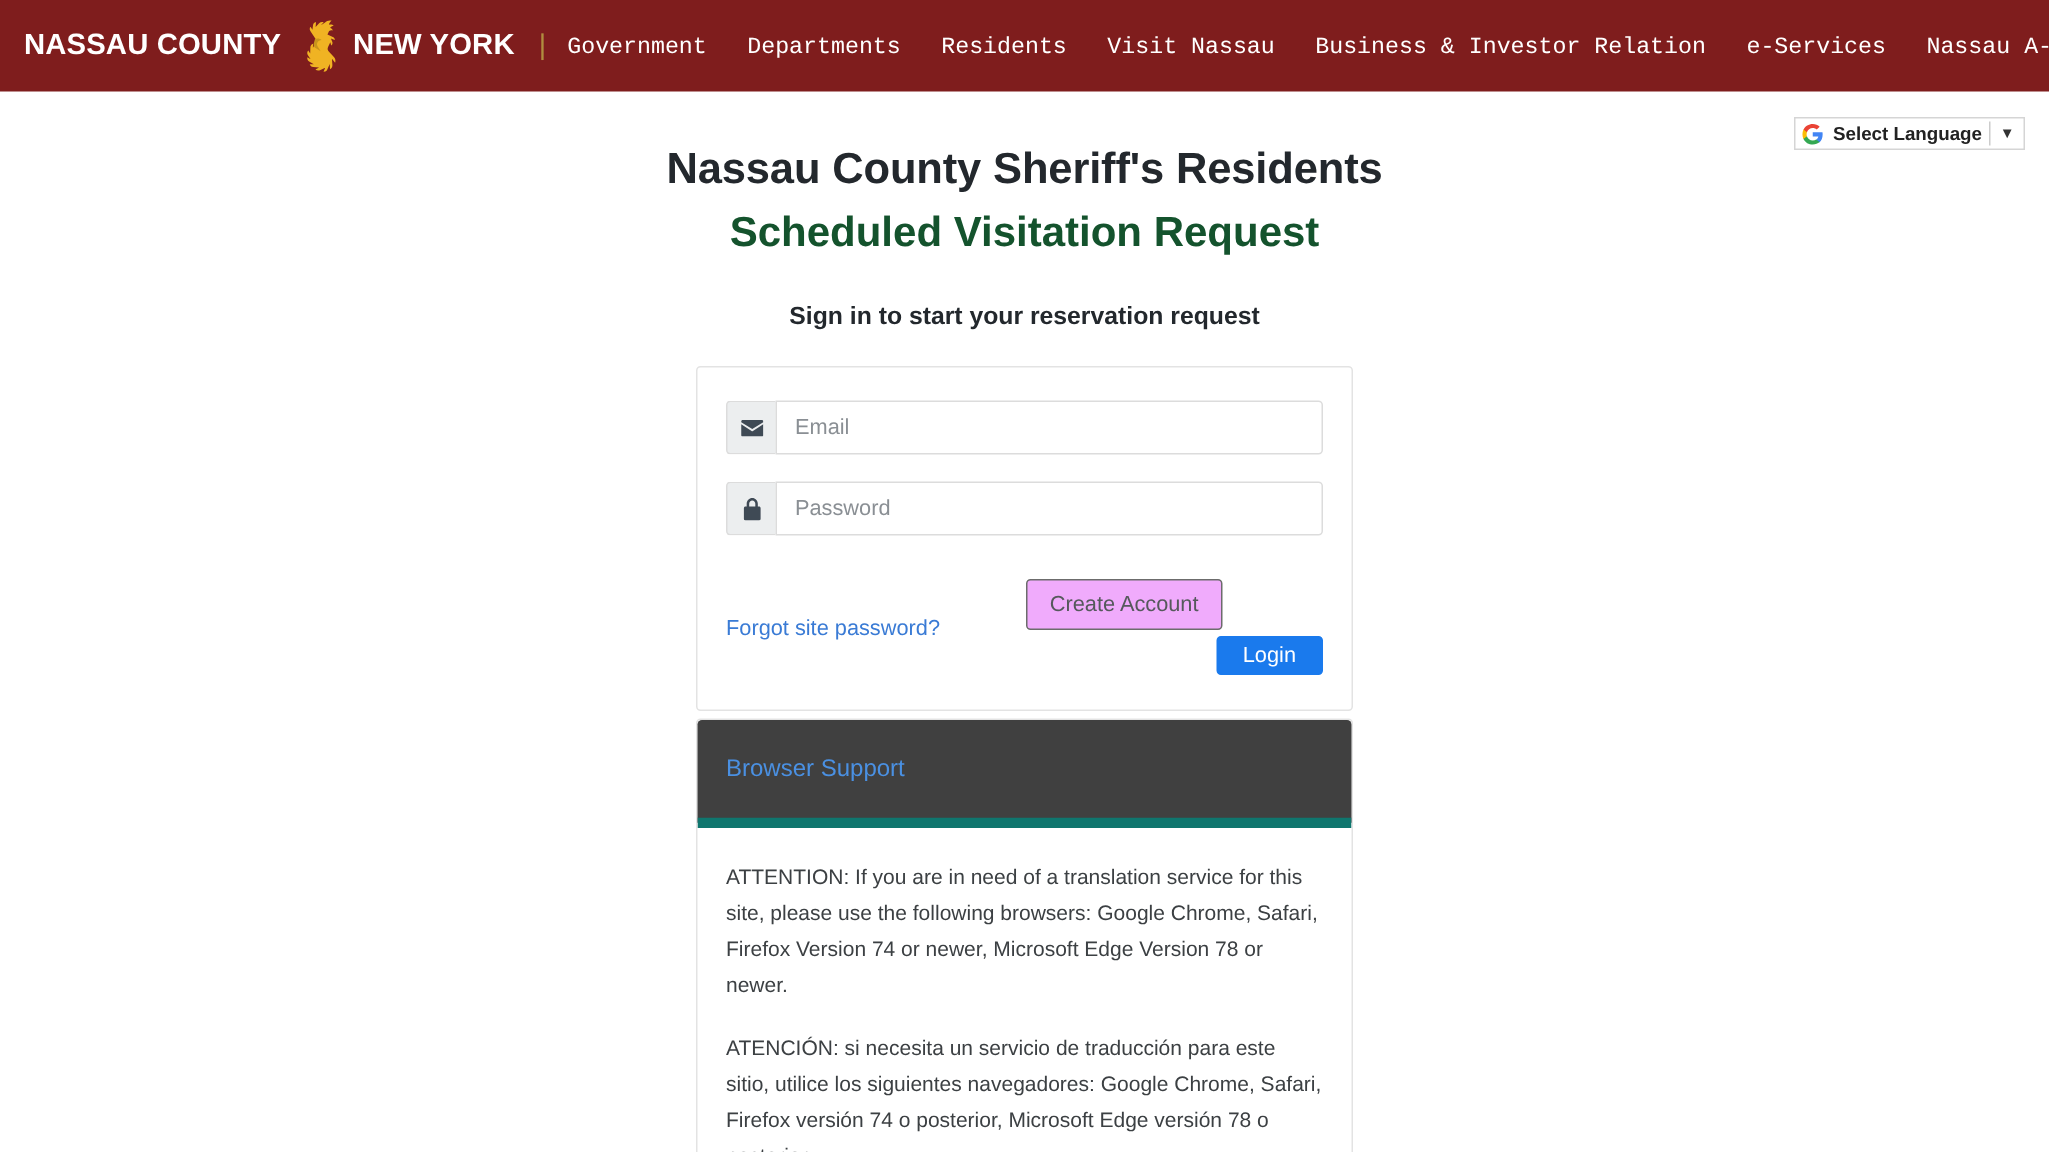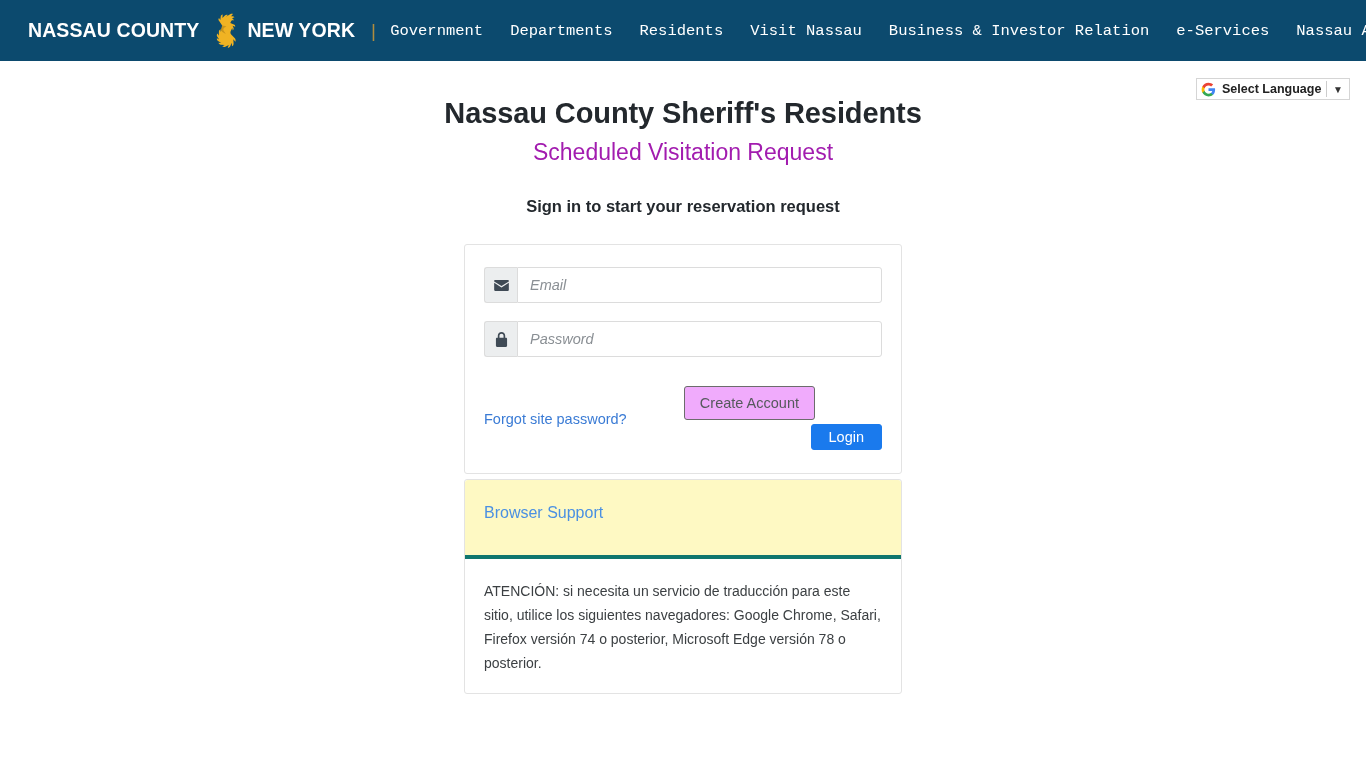--- a/index.html
+++ b/index.html
@@ -8,24 +8,24 @@
     width: 1366px; height: 768px;
     overflow: hidden;
     background: #ffffff;
     font-family: "Liberation Sans", sans-serif;
   }
 
   
   .navbar {
     width: 1366px;
     height: 61px;
-    background: #0c4a6e;
+    background: #7f1d1d;
     display: flex;
     align-items: center;
-    padding-left: 28px;
+    padding-left: 16px;
     white-space: nowrap;
   }
   .brand {
     display: flex;
     align-items: center;
     color: #ffffff;
     font-weight: bold;
     font-size: 19.5px;
     letter-spacing: 0.1px;
   }
@@ -91,24 +91,24 @@
   
   .page-head { text-align: center; margin-top: 36px; }
   .page-title {
     font-size: 29px;
     font-weight: bold;
     color: #23282d;
     margin: 0;
     letter-spacing: -0.1px;
   }
   .page-subtitle {
-    font-size: 23px;
-    color: #a21caf;
+    font-size: 28px;
+    color: #14532d;
     margin: 9px 0 0 0;
-    font-weight: normal;
+    font-weight: bold;
   }
   .signin-prompt {
     font-size: 16.5px;
     font-weight: bold;
     color: #23282d;
     margin: 31px 0 0 0;
   }
 
   
   .card {
@@ -141,21 +141,20 @@
   .input-field {
     flex: 1 1 auto;
     border: 1px solid #dcdcdc;
     border-radius: 0 3px 3px 0;
     padding: 16px 12px;
     font-size: 14.5px;
     color: #55595c;
     font-family: "Liberation Sans", sans-serif;
     outline: none;
     background: #ffffff;
-    font-style: italic;
   }
   .input-field::placeholder { color: #8a8f94; }
 
   .action-row {
     position: relative;
     height: 78px;
     margin-top: 8px;
   }
   .forgot-link {
     position: absolute;
@@ -197,23 +196,23 @@
   .support-panel {
     position: absolute;
     left: 464px;
     top: 479px;
     width: 438px;
     border: 1px solid #e3e3e3;
     border-radius: 3px;
     background: #ffffff;
   }
   .support-header {
-    background: #fef9c3;
-    border-bottom: 4px solid #0f766e;
-    padding: 24px 19px 33px 19px;
+    background: #404040;
+    border-bottom: 7px solid #0f766e;
+    padding: 24px 19px 23px 19px;
     border-radius: 3px 3px 0 0;
   }
   .support-header-link {
     font-size: 16px;
     color: #4a90e2;
     text-decoration: none;
     cursor: pointer;
   }
   .support-body { padding: 20px 19px 18px 19px; }
   .support-para {
@@ -298,15 +297,16 @@
     </div>
 
   </div>
 </div>
 
 <div class="support-panel">
   <div class="support-header">
     <a class="support-header-link">Browser Support</a>
   </div>
   <div class="support-body">
+    <p class="support-para">ATTENTION: If you are in need of a translation service for this site, please use the following browsers: Google Chrome, Safari, Firefox Version 74 or newer, Microsoft Edge Version 78 or newer.</p>
     <p class="support-para">ATENCIÓN: si necesita un servicio de traducción para este sitio, utilice los siguientes navegadores: Google Chrome, Safari, Firefox versión 74 o posterior, Microsoft Edge versión 78 o posterior.</p>
   </div>
 </div>
 
 </body></html>

